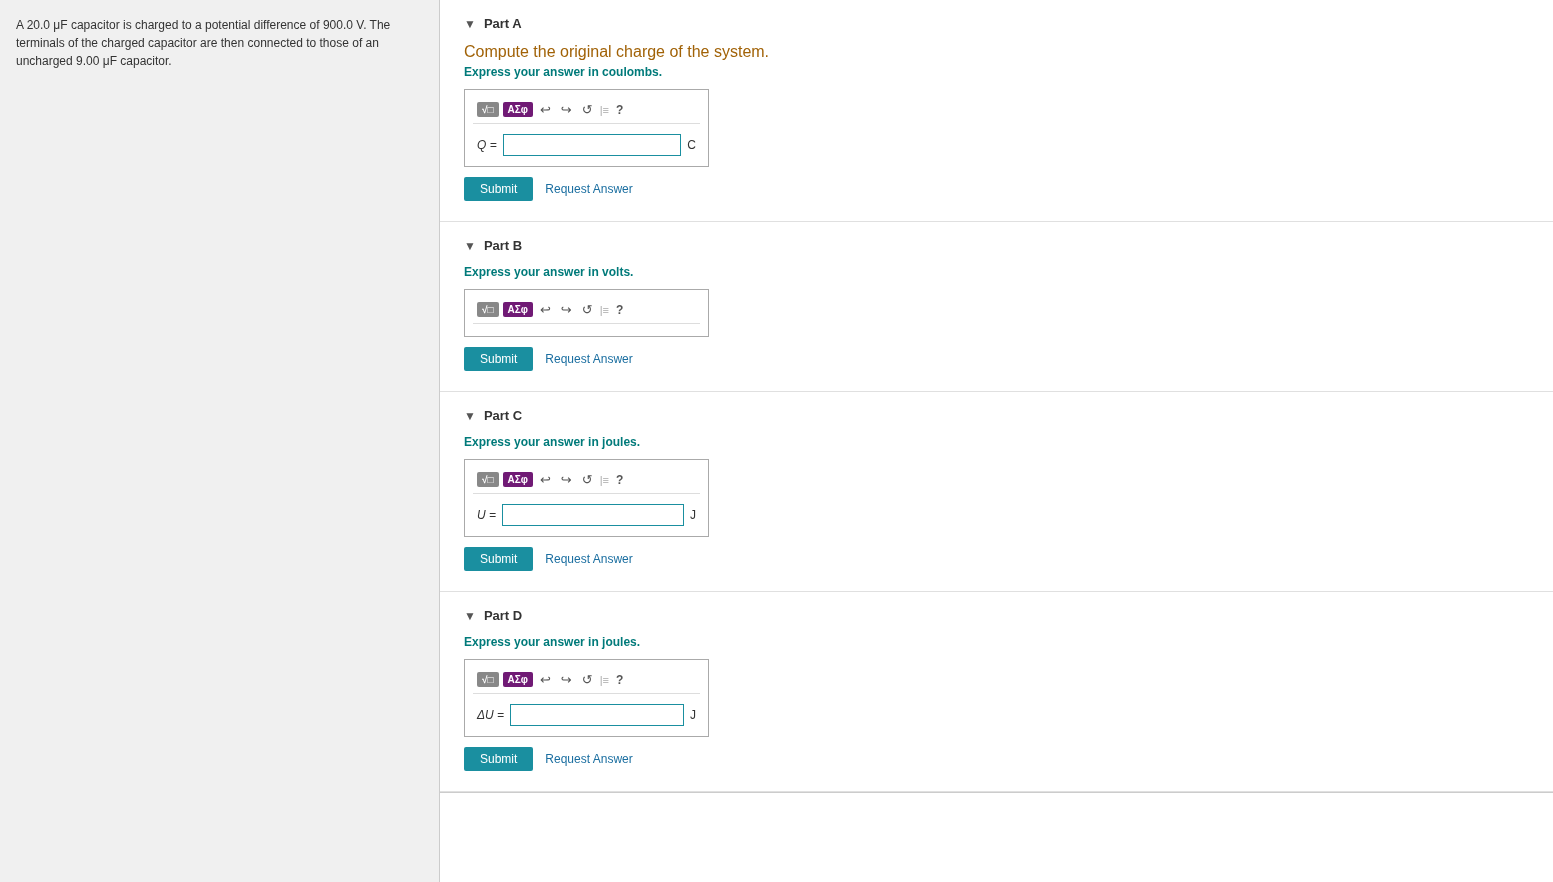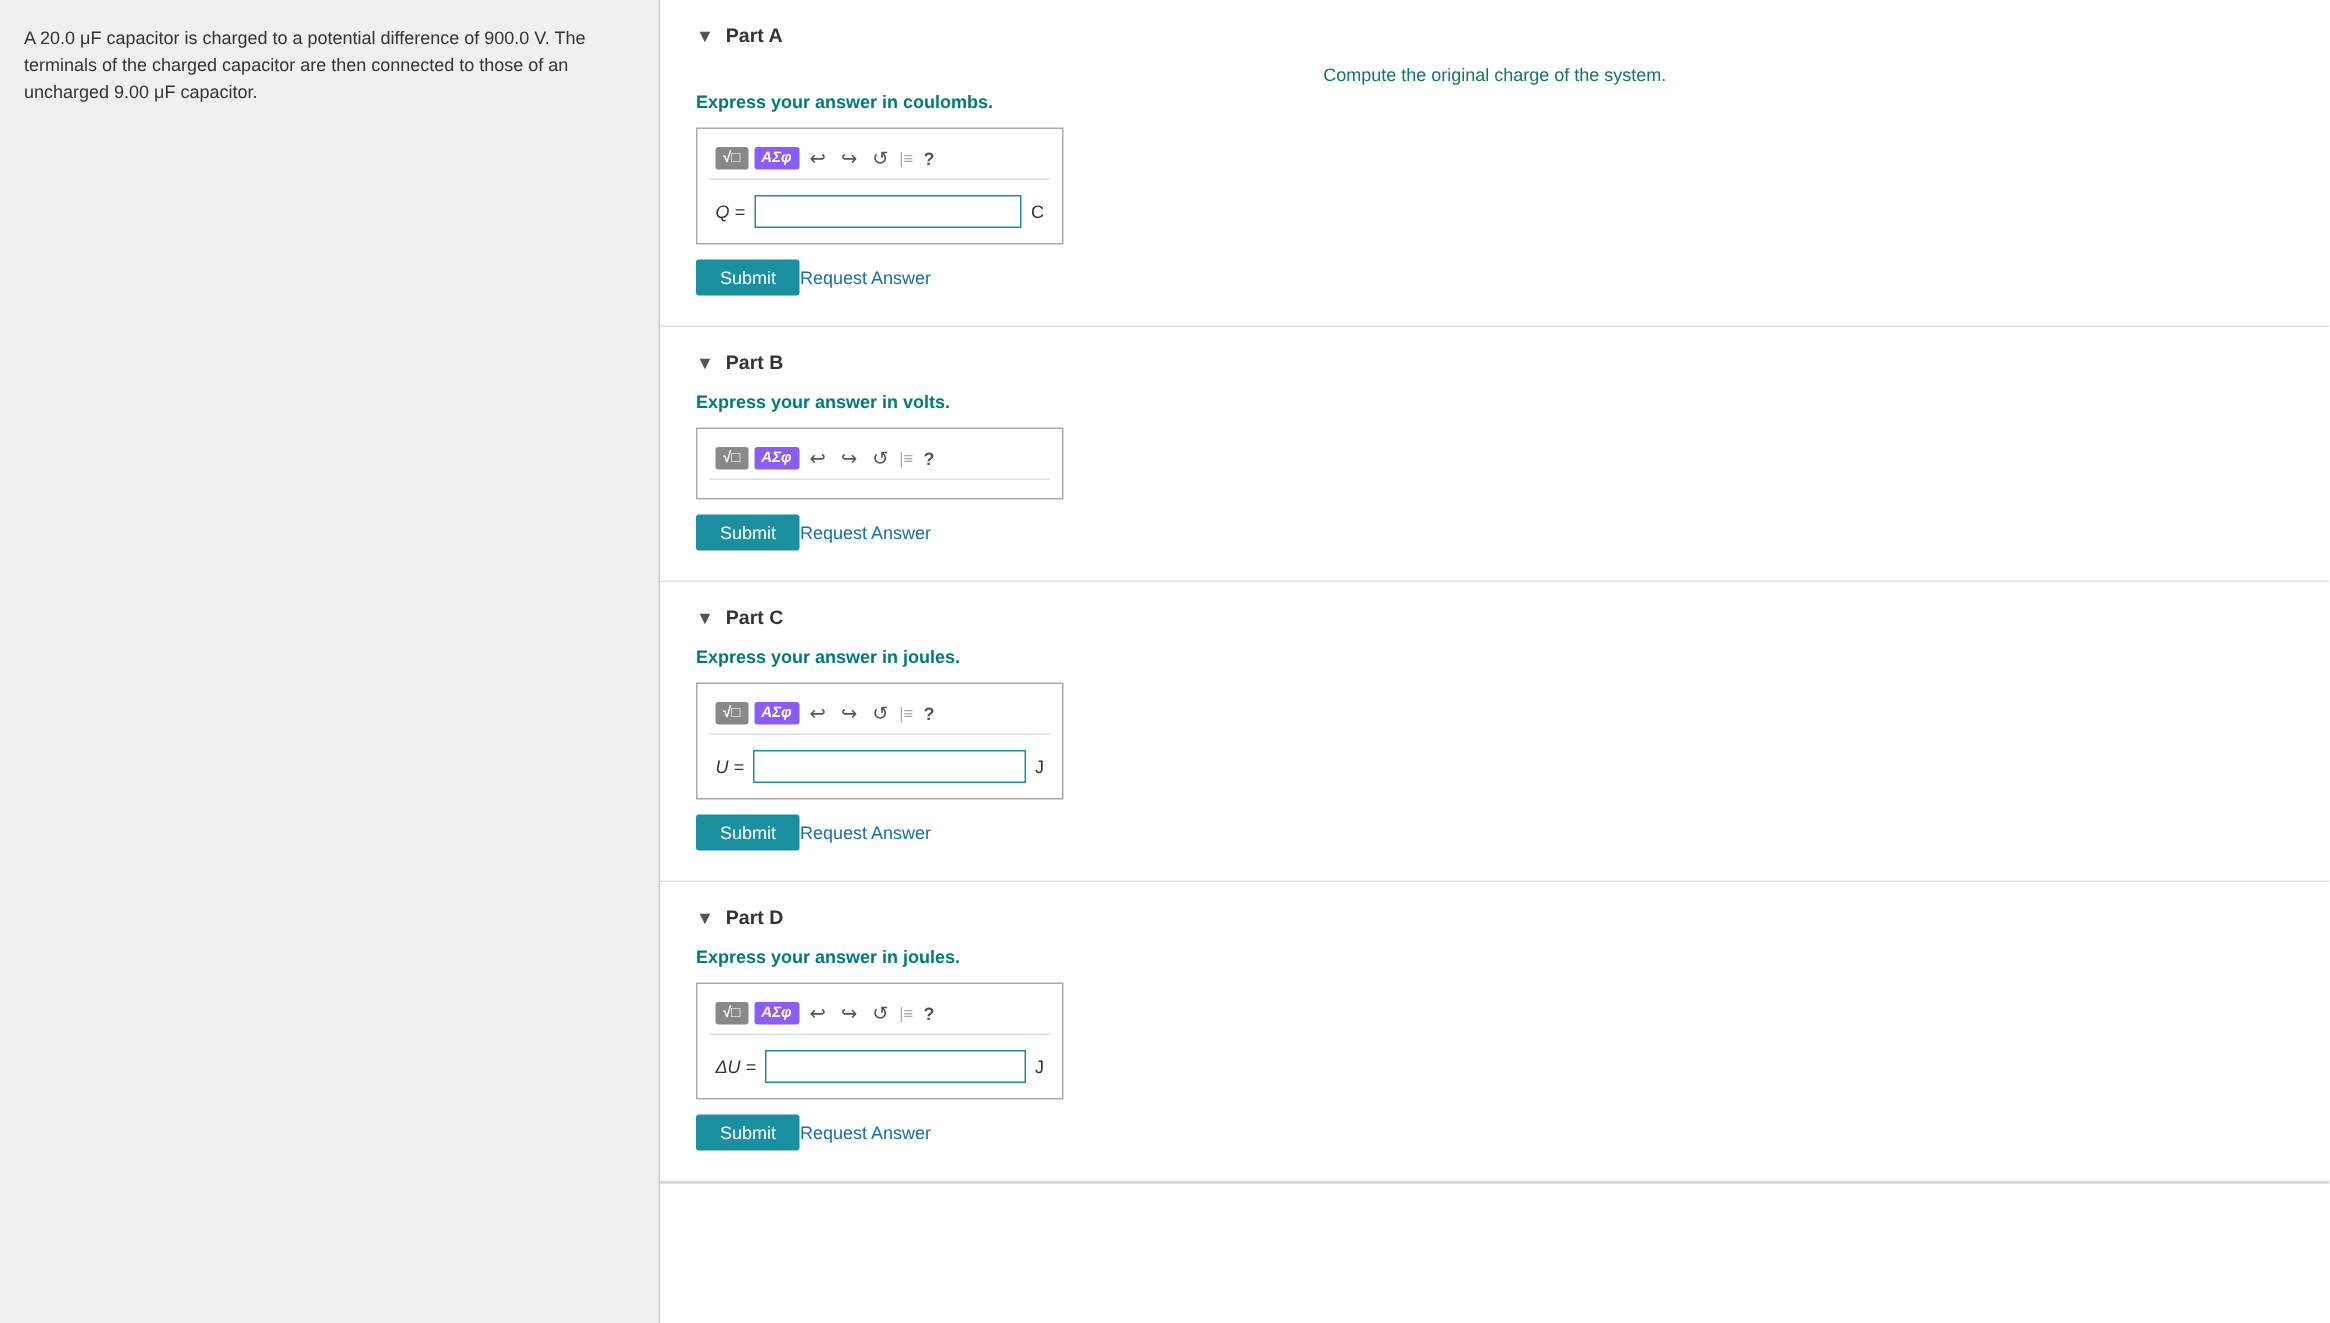--- a/index.html
+++ b/index.html
@@ -46,24 +46,23 @@
       cursor: pointer;
     }
     
     .part-title {
       font-size: 13px;
       font-weight: bold;
       color: #333;
     }
     
     .part-instruction {
-      font-size: 12px;
-      color: #0f766e;
+      font-size: 16px;
+      color: #a16207;
       margin-bottom: 4px;
-      text-align: center;
     }
     
     .part-unit-instruction {
       font-size: 12px;
       color: #007a7a;
       font-weight: bold;
       margin-bottom: 10px;
     }
     
     .answer-box {
@@ -87,22 +86,21 @@
       color: #fff;
       border: none;
       padding: 2px 5px;
       font-size: 10px;
       cursor: pointer;
       border-radius: 2px;
       font-weight: bold;
     }
     
     .toolbar-btn.light {
-      background: #8b5cf6;
-      font-style: italic;
+      background: #701a75;
     }
     
     .toolbar-icon-btn {
       background: none;
       border: none;
       cursor: pointer;
       color: #555;
       font-size: 13px;
       padding: 2px 3px;
     }
@@ -144,20 +142,21 @@
     }
     
     .answer-unit {
       font-size: 12px;
       color: #333;
     }
     
     .action-row {
       display: flex;
       align-items: center;
+      gap: 12px;
       margin-top: 10px;
     }
     
     .submit-btn {
       background: #1a8fa0;
       color: #fff;
       border: none;
       padding: 5px 16px;
       font-size: 12px;
       cursor: pointer;

